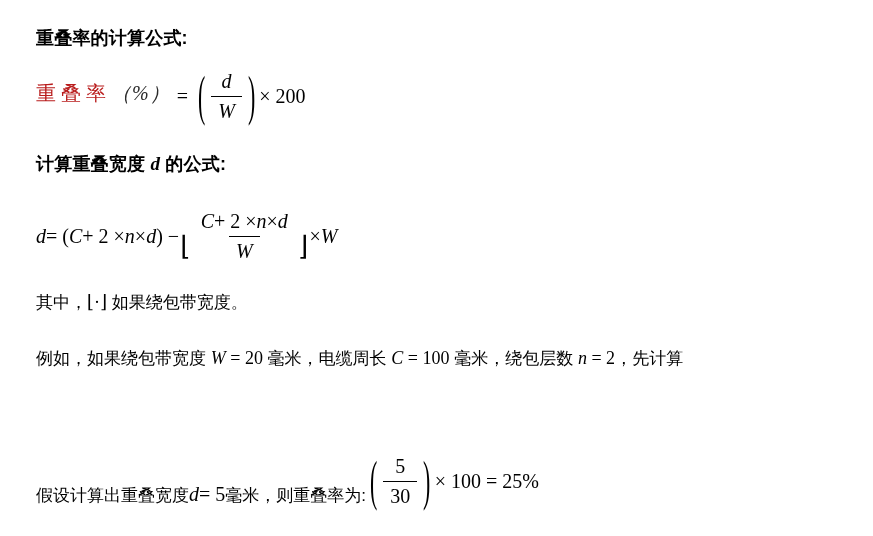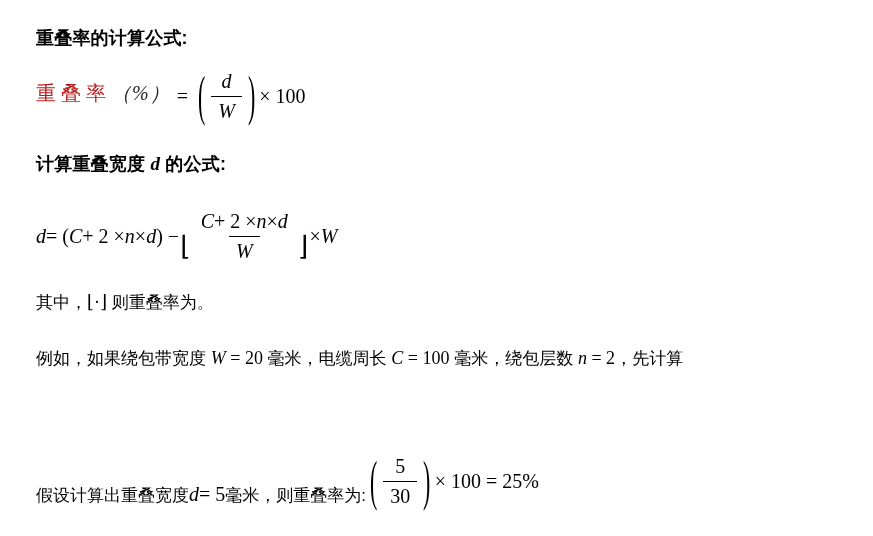--- a/index.html
+++ b/index.html
@@ -84,21 +84,21 @@
         <span class="run-mi">（%）</span>
       </span>
     <span class="run-n eqsign">=</span>
     <span class="bigparen">(</span>
     <span class="frac">
       <span class="num run-v">d</span>
       <span class="den run-v">W</span>
     </span>
     <span class="bigparen">)</span>
     <span class="mrow">
-        <span class="run-n">× 100</span>
+        <span class="run-n">× 200</span>
       </span>
   </div>
 
   <div class="block h" style="top:152px"><span class="run-t">计算重叠宽度 </span><span class="run-v">d</span><span class="run-t"> 的公式:</span></div>
 
   <div class="block formula" style="top:206px; height:60px">
     <span class="mrow">
         <span class="run-v">d</span>
         <span class="run-n"> = (</span>
         <span class="run-v">C</span>
@@ -121,21 +121,21 @@
           <span class="run-v">W</span>
         </span>
     </span>
     <span class="floor">⌋</span>
     <span class="mrow">
         <span class="run-n"> × </span>
         <span class="run-v">W</span>
       </span>
   </div>
 
-  <div class="block para" style="top:290px"><span class="run-t">其中，</span><span class="run-n">⌊·⌋</span><span class="run-t"> 则重叠率为。</span></div>
+  <div class="block para" style="top:290px"><span class="run-t">其中，</span><span class="run-n">⌊·⌋</span><span class="run-t"> 如果绕包带宽度。</span></div>
 
   <div class="block para" style="top:346px"><span class="run-t">例如，如果绕包带宽度 </span><span class="run-v">W</span><span class="run-n"> = 20</span><span class="run-t"> 毫米，电缆周长 </span><span class="run-v">C</span><span class="run-n"> = 100</span><span class="run-t"> 毫米，绕包层数 </span><span class="run-v">n</span><span class="run-n"> = 2</span><span class="run-t">，先计算</span></div>
 
 
   <div class="block formula" style="top:450px; height:62px">
     <span class="mrow textpart para">
         <span class="run-t">假设计算出重叠宽度 </span>
         <span class="run-v">d</span>
         <span class="run-n"> = 5</span>
         <span class="run-t"> 毫米，则重叠率为: </span>

